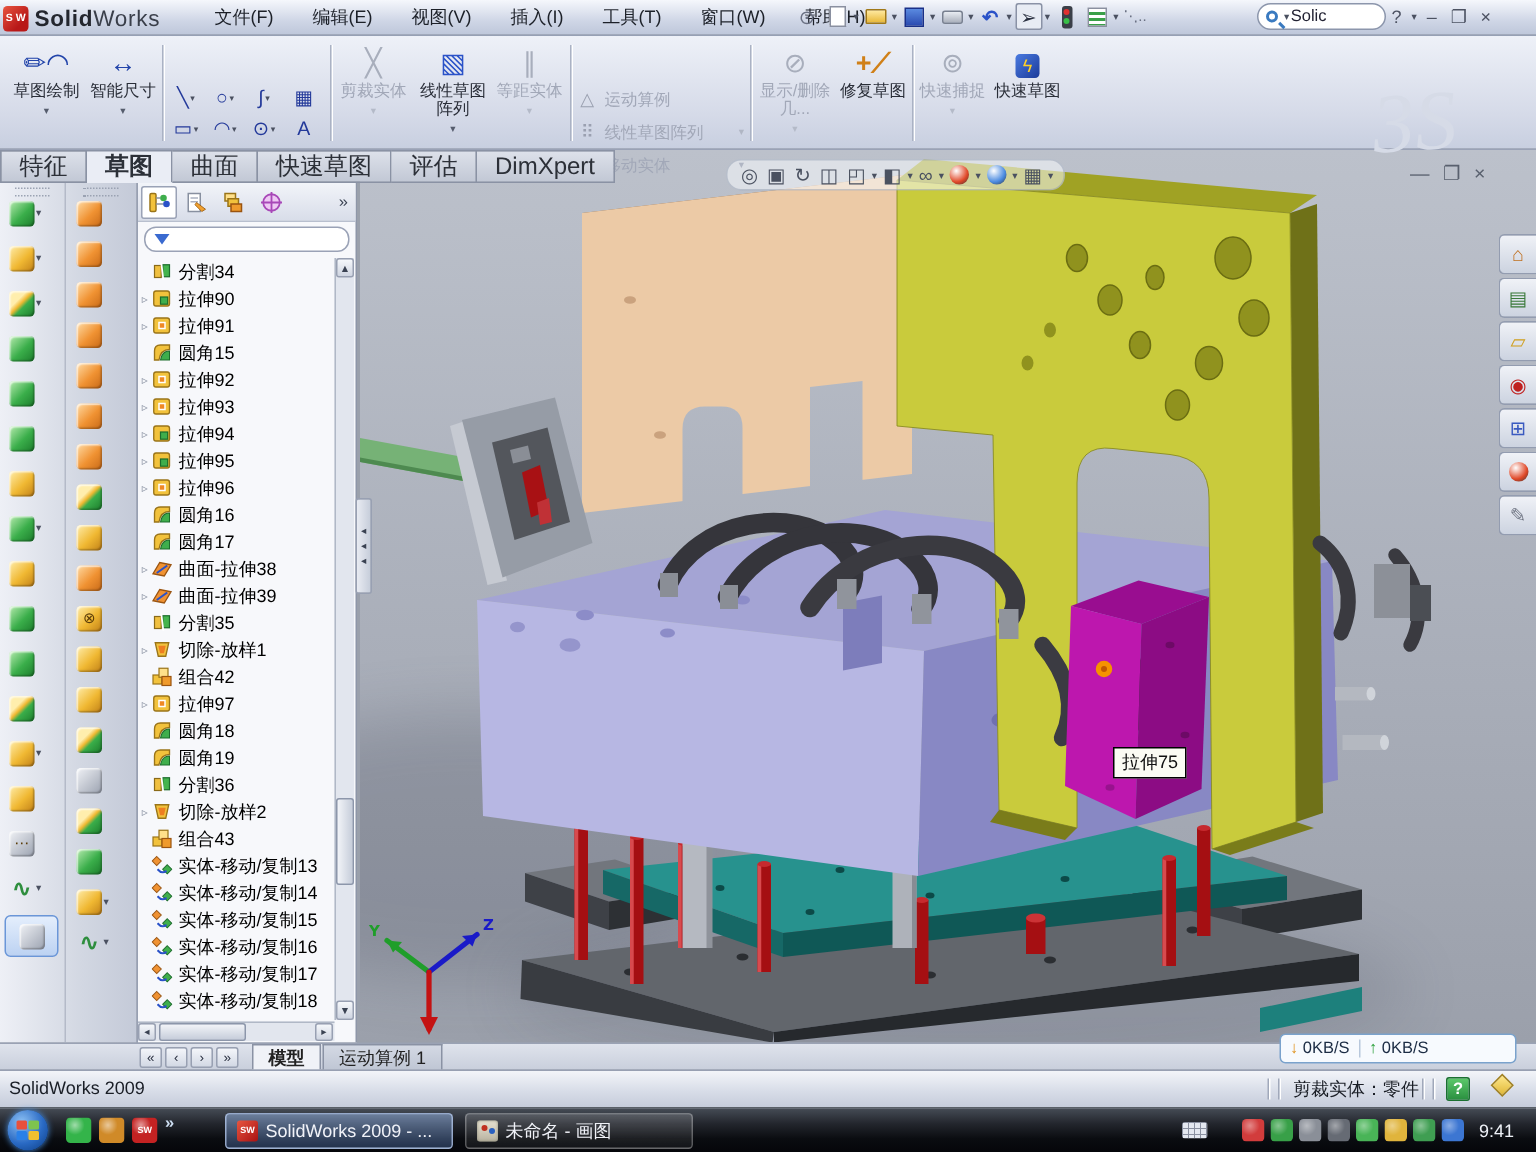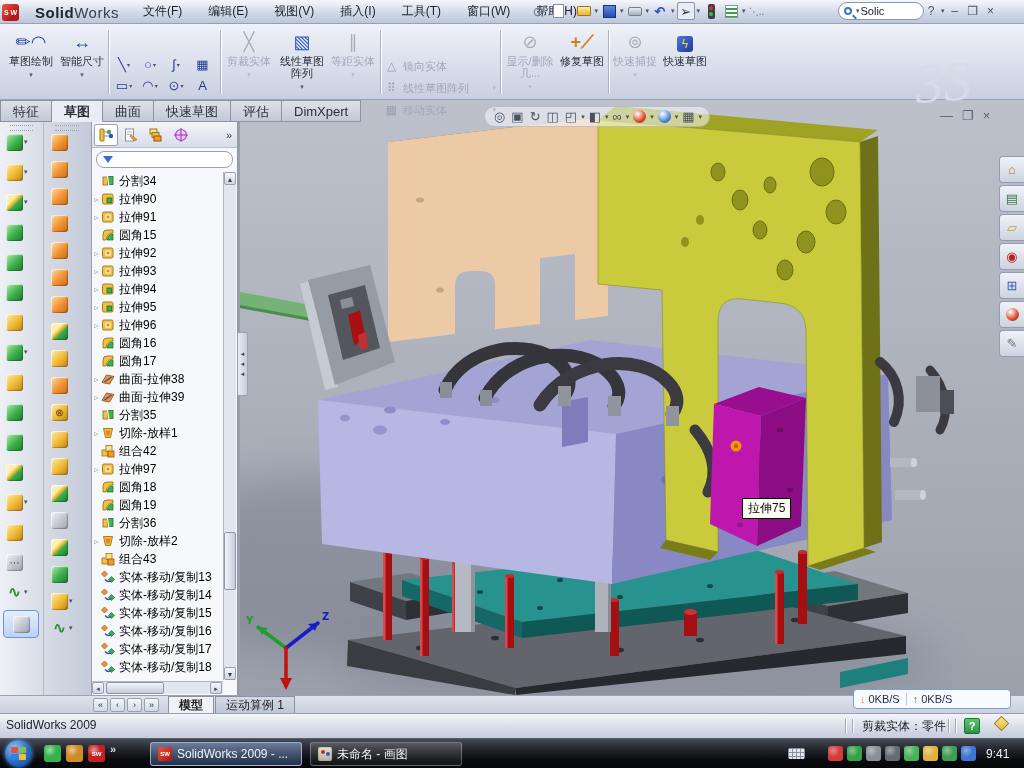--- a/index.html
+++ b/index.html
@@ -1,21 +1,21 @@
 <!DOCTYPE html>
 <html><head>
 <meta charset="utf-8">
 <style>
 *{margin:0;padding:0;box-sizing:border-box}
 html,body{width:1024px;height:768px;overflow:hidden;font-family:"Liberation Sans",sans-serif}
 #screen{position:relative;width:1024px;height:768px;background:#9aa0ab}
 .abs{position:absolute}
 
 #titlebar{left:0;top:0;width:1024px;height:24px;background:linear-gradient(#f5f7fc,#cfd6e6 60%,#bec7da);border-bottom:1px solid #96a0b4;z-index:40}
-#logo{left:2px;top:2px;height:20px;display:flex;align-items:center;gap:16px}
+#logo{left:2px;top:2px;height:20px;display:flex;align-items:center;gap:4px}
 .swcube{width:17px;height:17px;border-radius:3px;background:linear-gradient(135deg,#e85540,#b81818 70%);color:#fff;font-size:7px;font-weight:bold;display:flex;align-items:center;justify-content:center}
 #brand{font-size:15px;color:#3a3f4a;letter-spacing:.5px}
 #brand b{color:#23262e}
 #menu-row{left:130px;top:0;height:23px;display:flex;align-items:center}
 .menu-item{padding:0 13px;font-size:12px;color:#1c2028;height:21px;line-height:21px;cursor:default}
 .tb-ic{width:18px;height:18px;display:inline-flex;align-items:center;justify-content:center;font-size:13px;margin:0 1px;vertical-align:middle}
 .dd6{font-size:7px;color:#4a5060;margin:0 1px}
 #search-pill{left:838px;top:2px;width:86px;height:18px;border:1px solid #8c96ac;border-radius:9px;background:#fff;display:flex;align-items:center;padding:0 5px;font-size:11px;color:#223}
 .mag{width:8px;height:8px;border:2px solid #3a7ac0;border-radius:50%;position:relative;margin-right:3px}
 .mag::after{content:"";position:absolute;width:5px;height:2px;background:#3a7ac0;transform:rotate(45deg);left:6px;top:7px}
@@ -29,21 +29,21 @@
 .cmdbtn.dis .cdd{color:#b4bac8}
 .vsep{position:absolute;top:6px;width:1px;height:64px;background:#aab2c4;box-shadow:1px 0 0 #fff}
 .sg-cell{width:25px;height:21px;display:inline-flex;align-items:center;justify-content:center;font-size:13px;color:#23399a}
 .sg-cell .dd6{font-size:6px}
 .stackrow{position:absolute;left:384px;width:112px;height:20px;font-size:11px;color:#a2a8b8;display:flex;align-items:center;gap:4px}
 .stackrow .si{font-size:12px;color:#9aa0b0;width:15px;text-align:center}
 .stackrow .sdd{margin-left:auto;font-size:7px;color:#b0b6c4}
 #watermark{left:915px;top:26px;font-family:"Liberation Serif",serif;font-style:italic;font-size:56px;color:#d6dbe7;z-index:1;transform:rotate(-4deg)}
 
 #tabrow{left:0;top:100px;height:22px;display:flex;z-index:35}
-.cmtab{height:22px;padding:0 12px;font-size:13px;line-height:21px;color:#2c3038;background:linear-gradient(#dde1ea,#c2c8d5);border:1px solid #8a92a4;border-left:none;cursor:default}
+.cmtab{height:22px;padding:0 12px;font-size:16px;line-height:21px;color:#2c3038;background:linear-gradient(#dde1ea,#c2c8d5);border:1px solid #8a92a4;border-left:none;cursor:default}
 .cmtab:first-child{border-left:1px solid #8a92a4}
 .cmtab.active{background:#eaedf5;border-bottom:1px solid #eaedf5;font-weight:bold}
 
 #viewport{left:240px;top:100px;width:784px;height:595px;background:linear-gradient(#bcc1cb,#a8adb8 60%,#9ba0ab);z-index:5;overflow:hidden}
 #headsup{position:absolute;left:244px;top:6px;height:21px;background:rgba(248,250,253,.55);border:1px solid rgba(140,150,170,.45);border-radius:10px;display:flex;align-items:center;padding:0 6px;z-index:20}
 .hu-ic{font-size:13px;color:#4a5160;margin:0 3px;line-height:19px}
 .hu-ball{width:13px;height:13px;border-radius:50%;margin:0 3px}
 #doc-controls{position:absolute;left:700px;top:8px;z-index:20;display:flex;gap:9px}
 #doc-controls span{font-size:13px;color:#59606e}
 #taskpane{position:absolute;right:0;top:56px;width:25px;z-index:20}
@@ -246,21 +246,21 @@
       <span class="ci" style="color:#2a52c8">▧</span>
       <span>线性草图阵列</span><span class="cdd">▾</span>
     </div>
     <div class="cmdbtn dis" style="left:330px;width:46px">
       <span class="ci" style="color:#a8aebc">∥</span>
       <span>等距实体</span><span class="cdd">▾</span>
     </div>
     <div class="vsep" style="left:380px"></div>
     <div class="stackrow" style="top:32px">
       <span class="si">△</span>
-        <span>镜向实体</span>
+        <span>运动算例</span>
     </div>
     <div class="stackrow" style="top:54px">
       <span class="si">⠿</span>
         <span>线性草图阵列</span>
         <span class="sdd">▾</span>
     </div>
     <div class="stackrow" style="top:76px">
       <span class="si">▦</span>
         <span>移动实体</span>
         <span class="sdd">▾</span>

